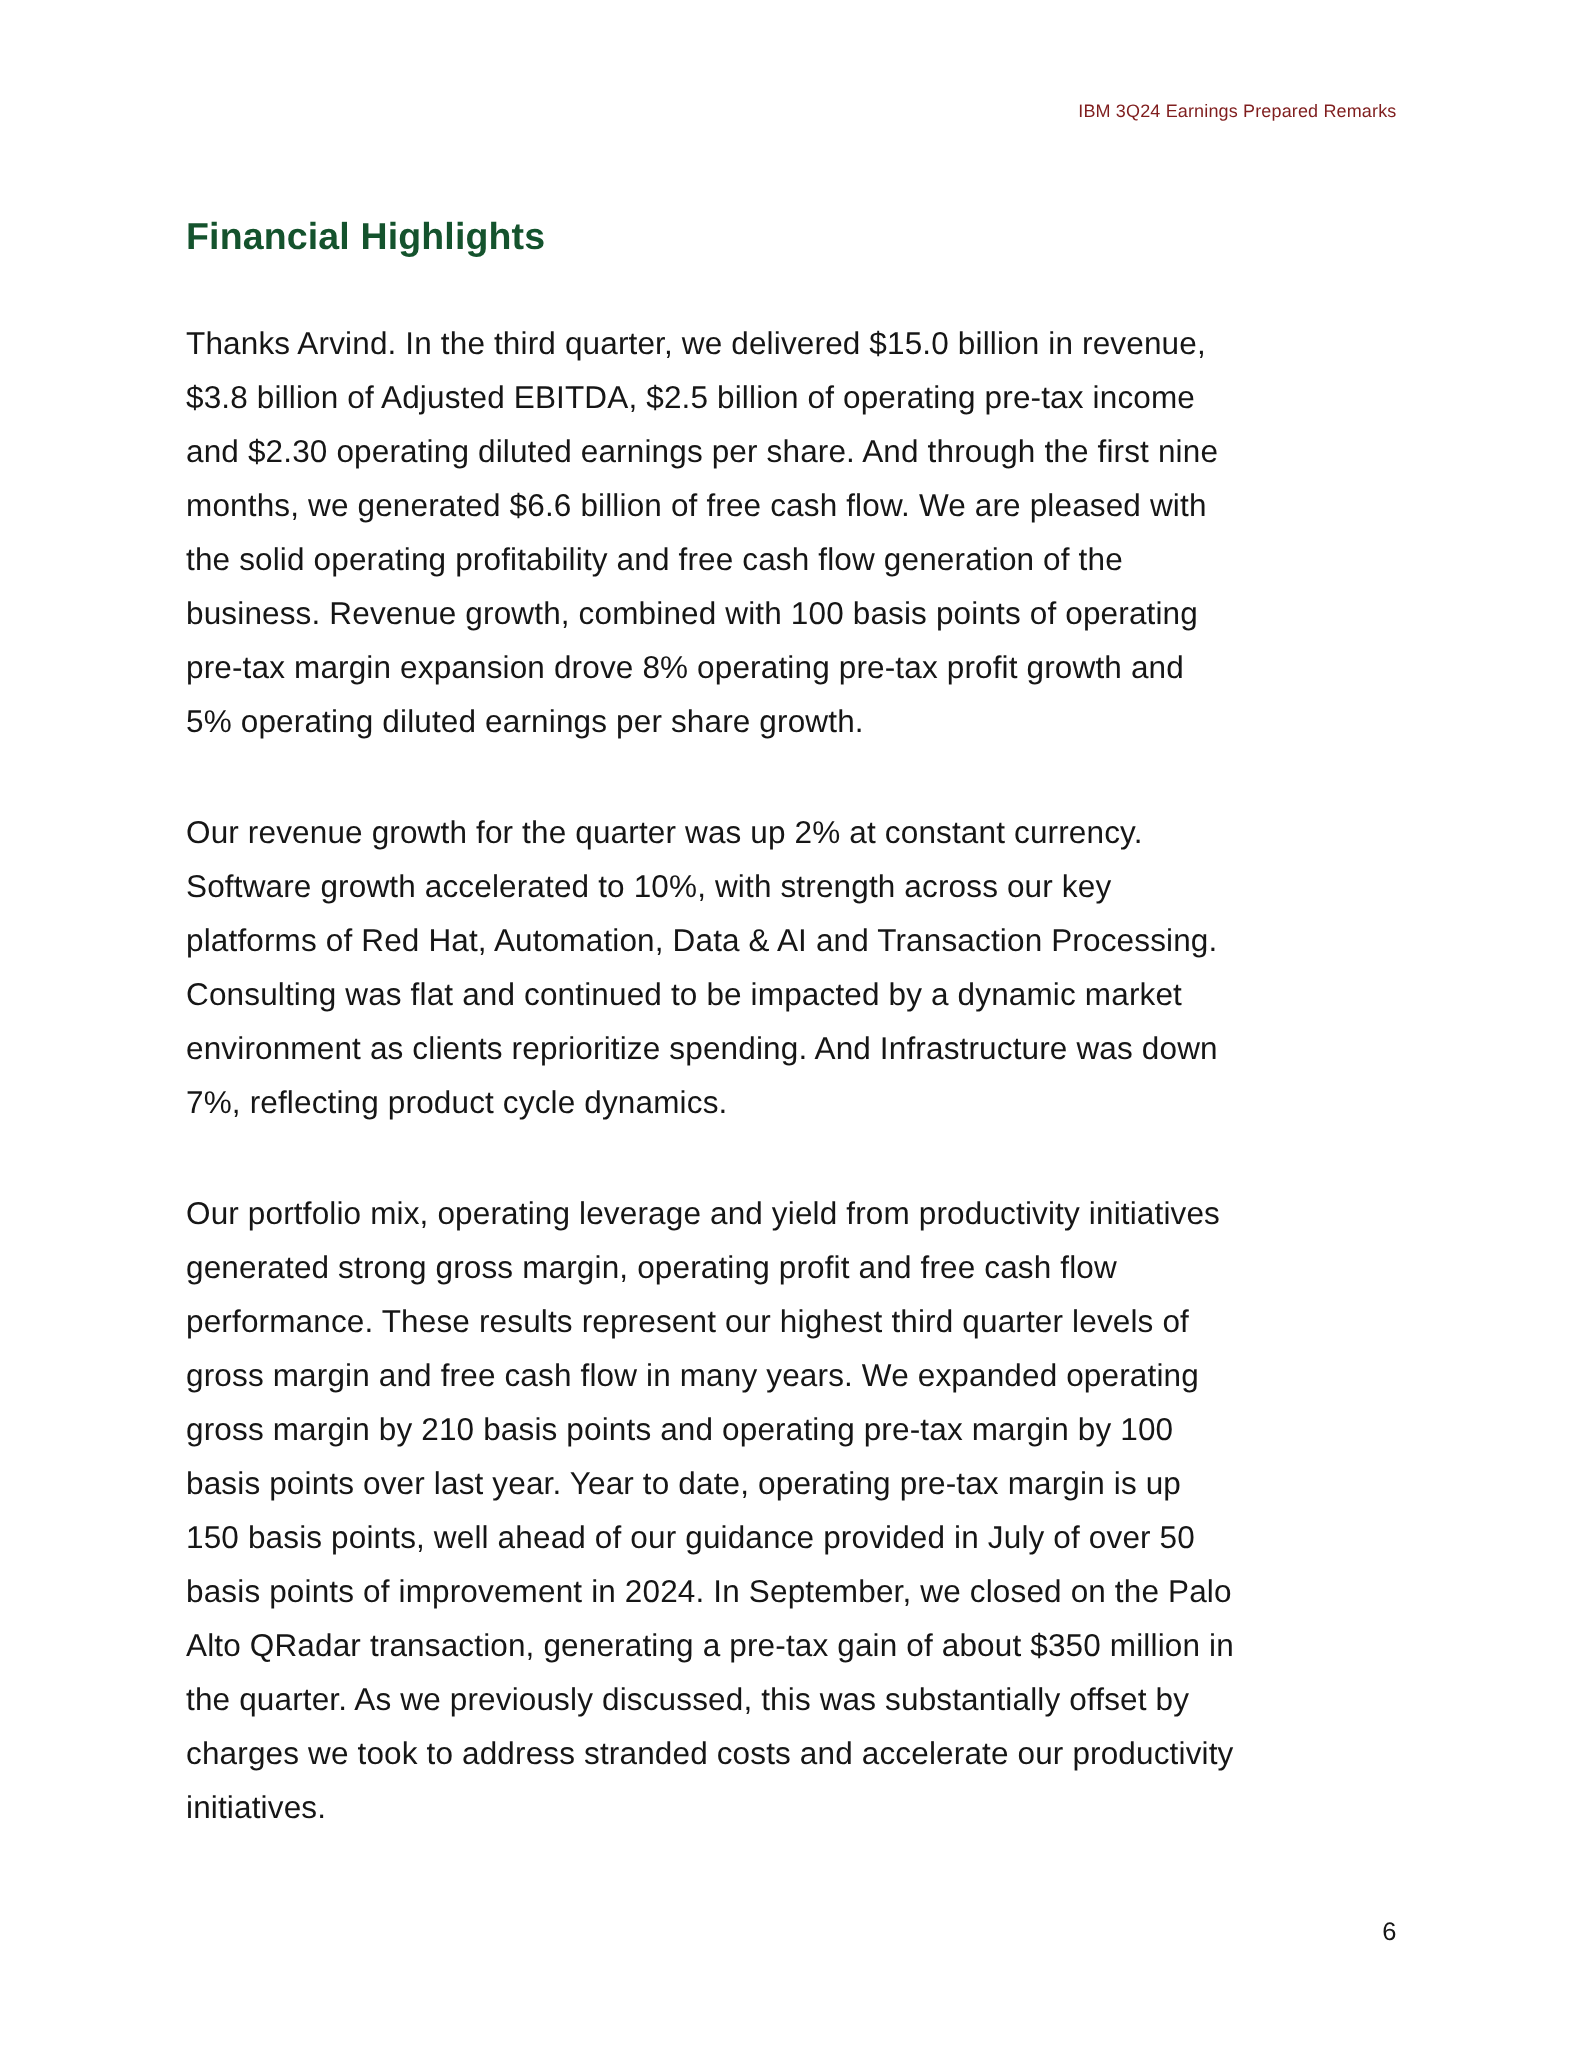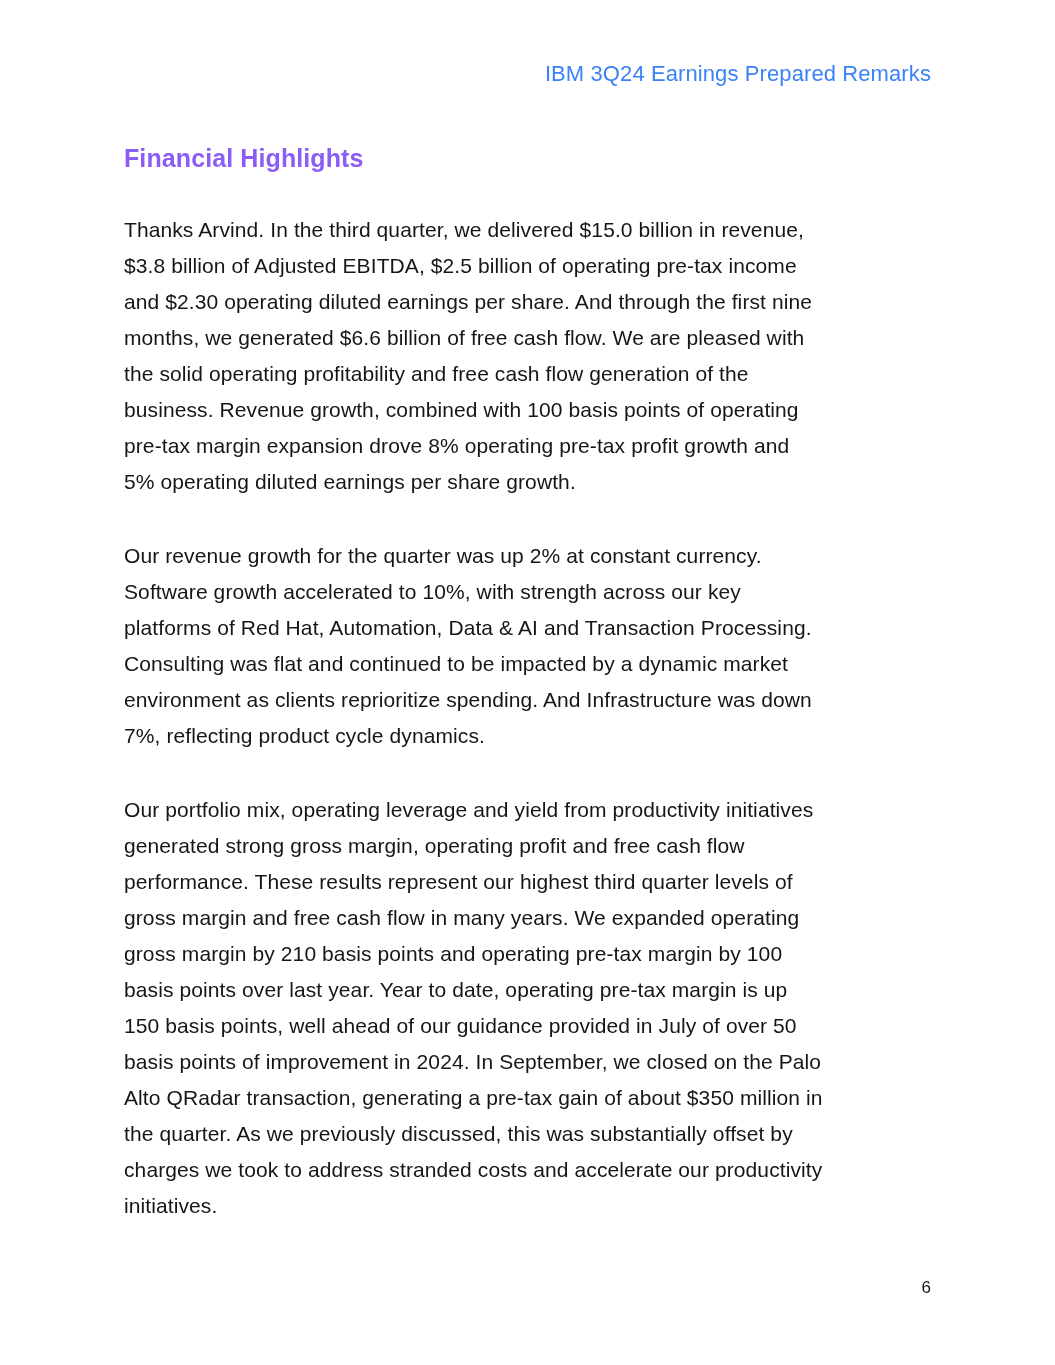--- a/index.html
+++ b/index.html
@@ -14,34 +14,34 @@
     background: #ffffff;
     font-family: "Liberation Sans", sans-serif;
     color: #161616;
     overflow: hidden;
     box-sizing: border-box;
   }
   .doc-header {
     position: absolute;
     top: 61px;
     right: 124px;
-    font-size: 22px;
+    font-size: 12px;
     line-height: 26px;
-    color: #3b82f6;
+    color: #7f1d1d;
     text-align: left;
     letter-spacing: 0.1px;
   }
   .doc-title {
     position: absolute;
     top: 124px;
     left: 124px;
     font-size: 25px;
     font-weight: 700;
     line-height: 34px;
-    color: #8b5cf6;
+    color: #14532d;
     letter-spacing: 0.1px;
   }
   .doc-body {
     position: absolute;
     top: 200px;
     left: 124px;
     width: 832px;
   }
   .doc-body p {
     margin: 12px 0 38px 0;

